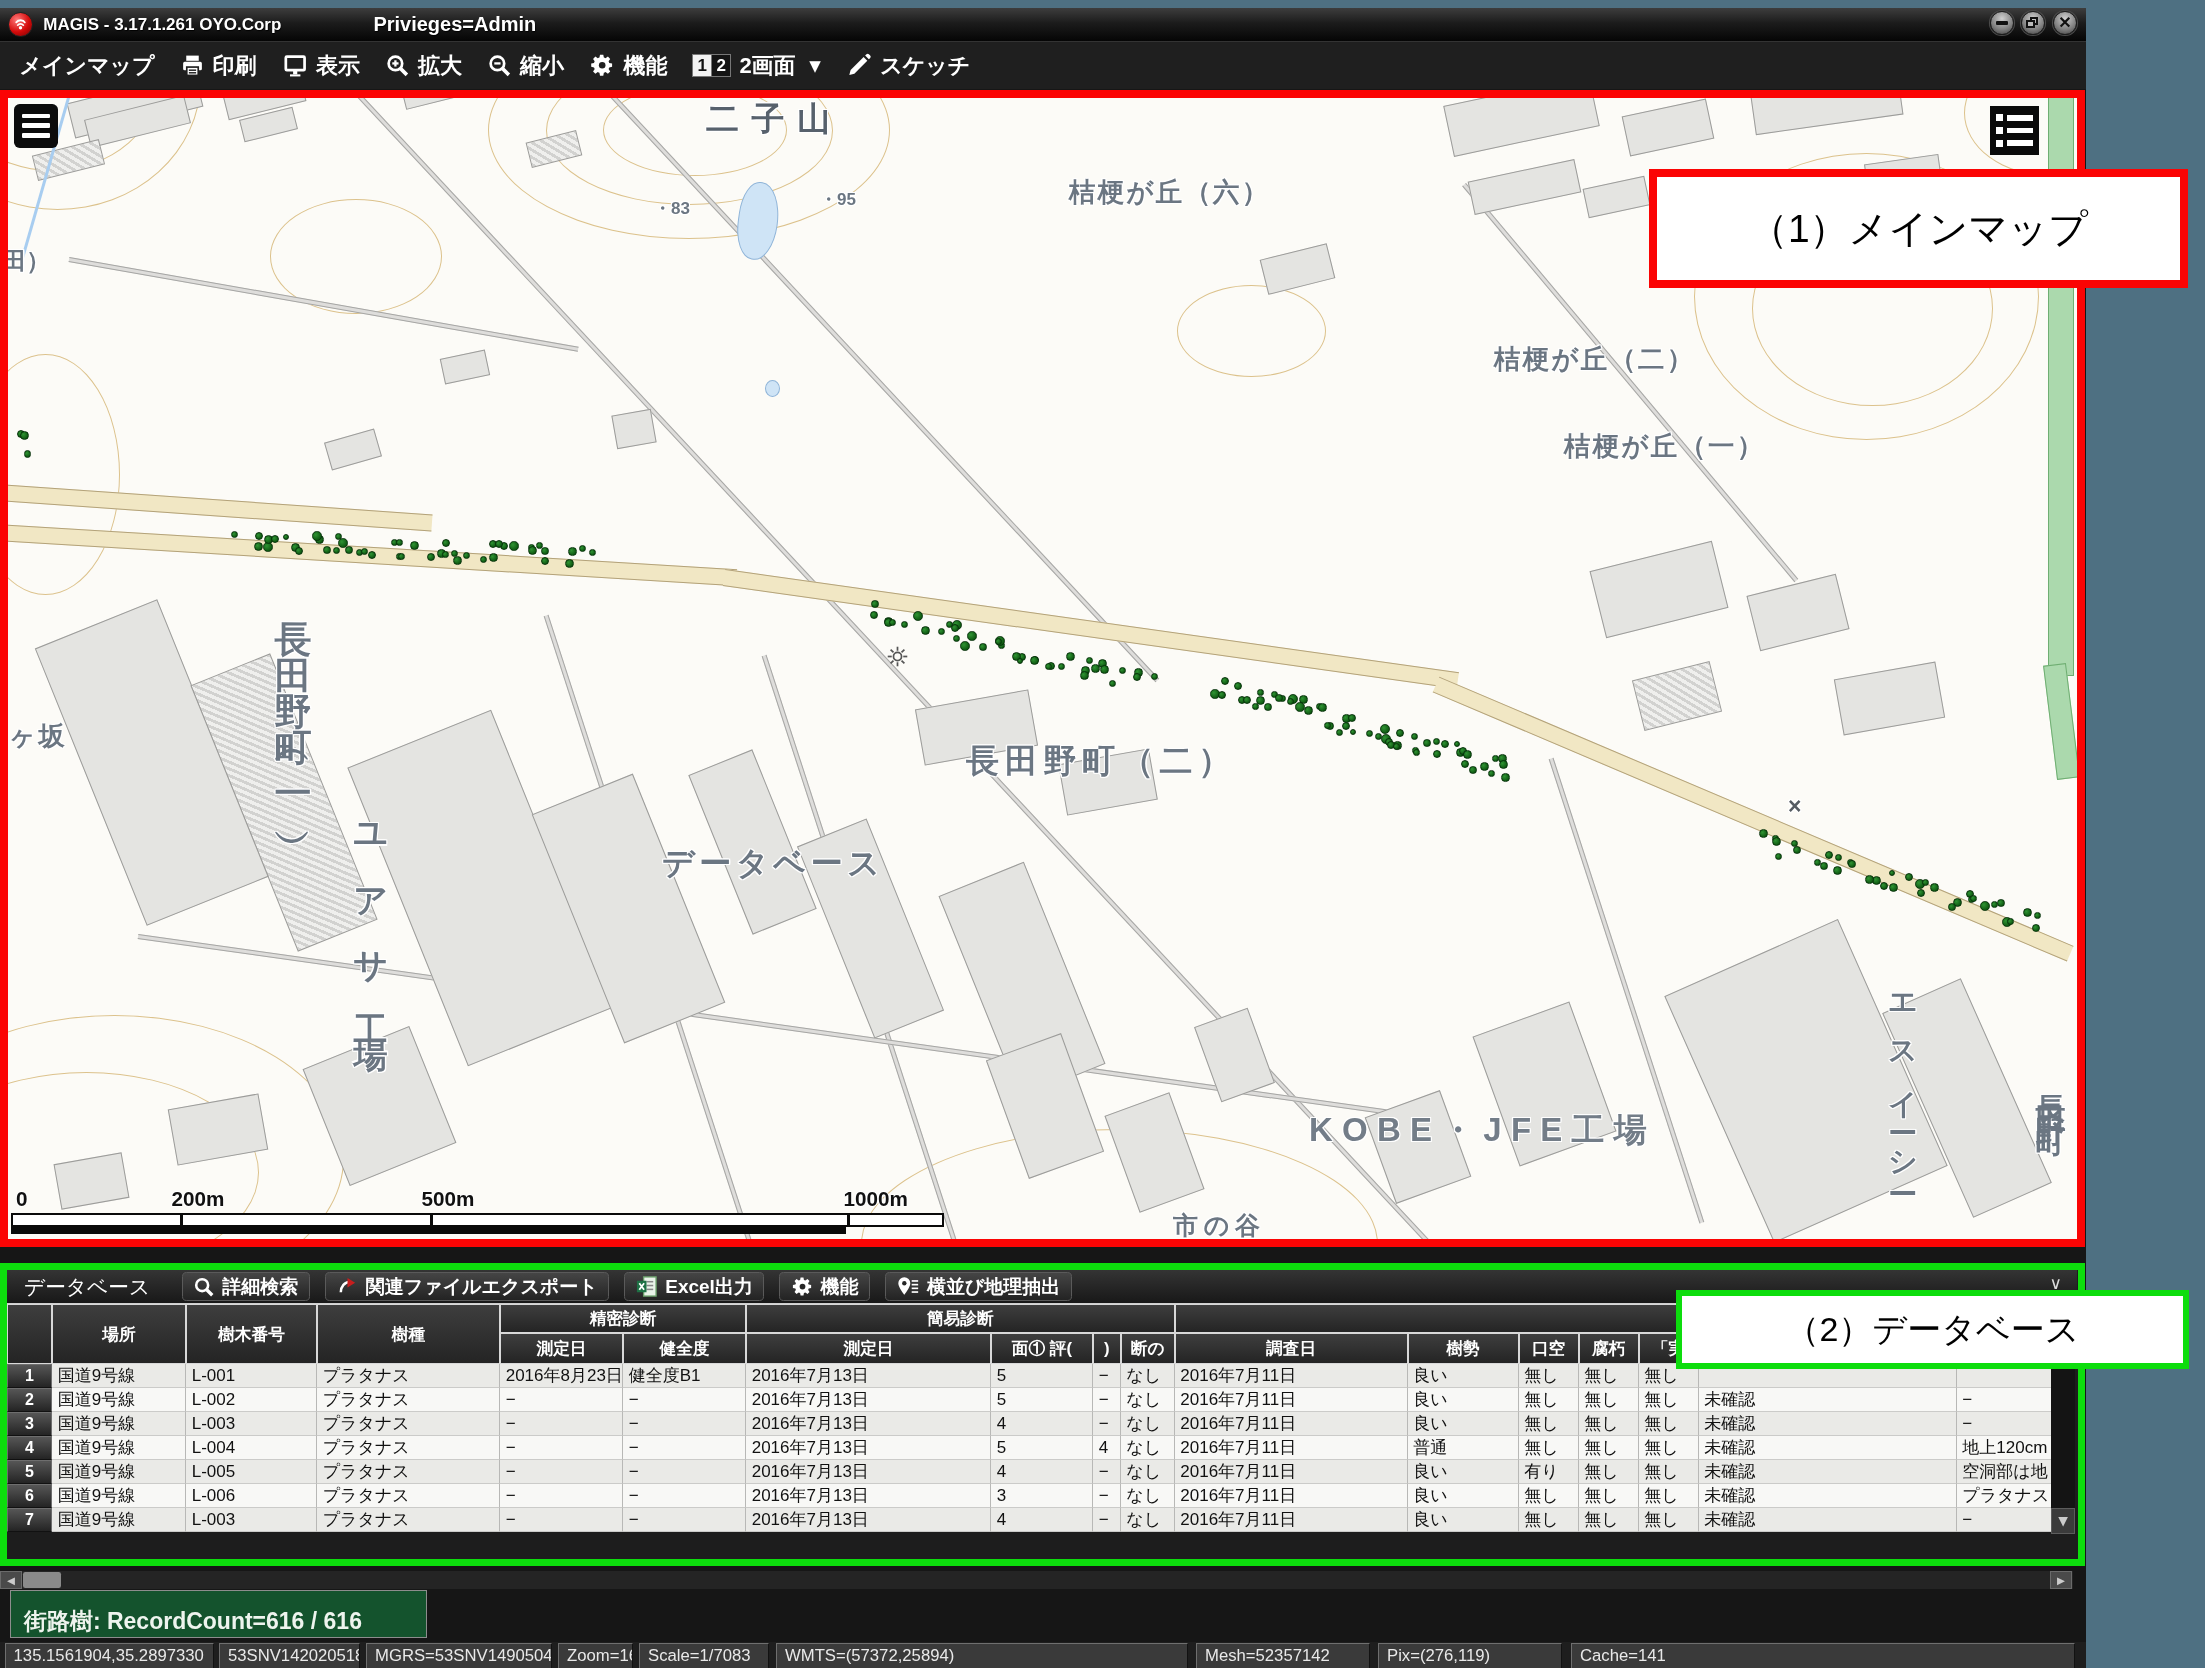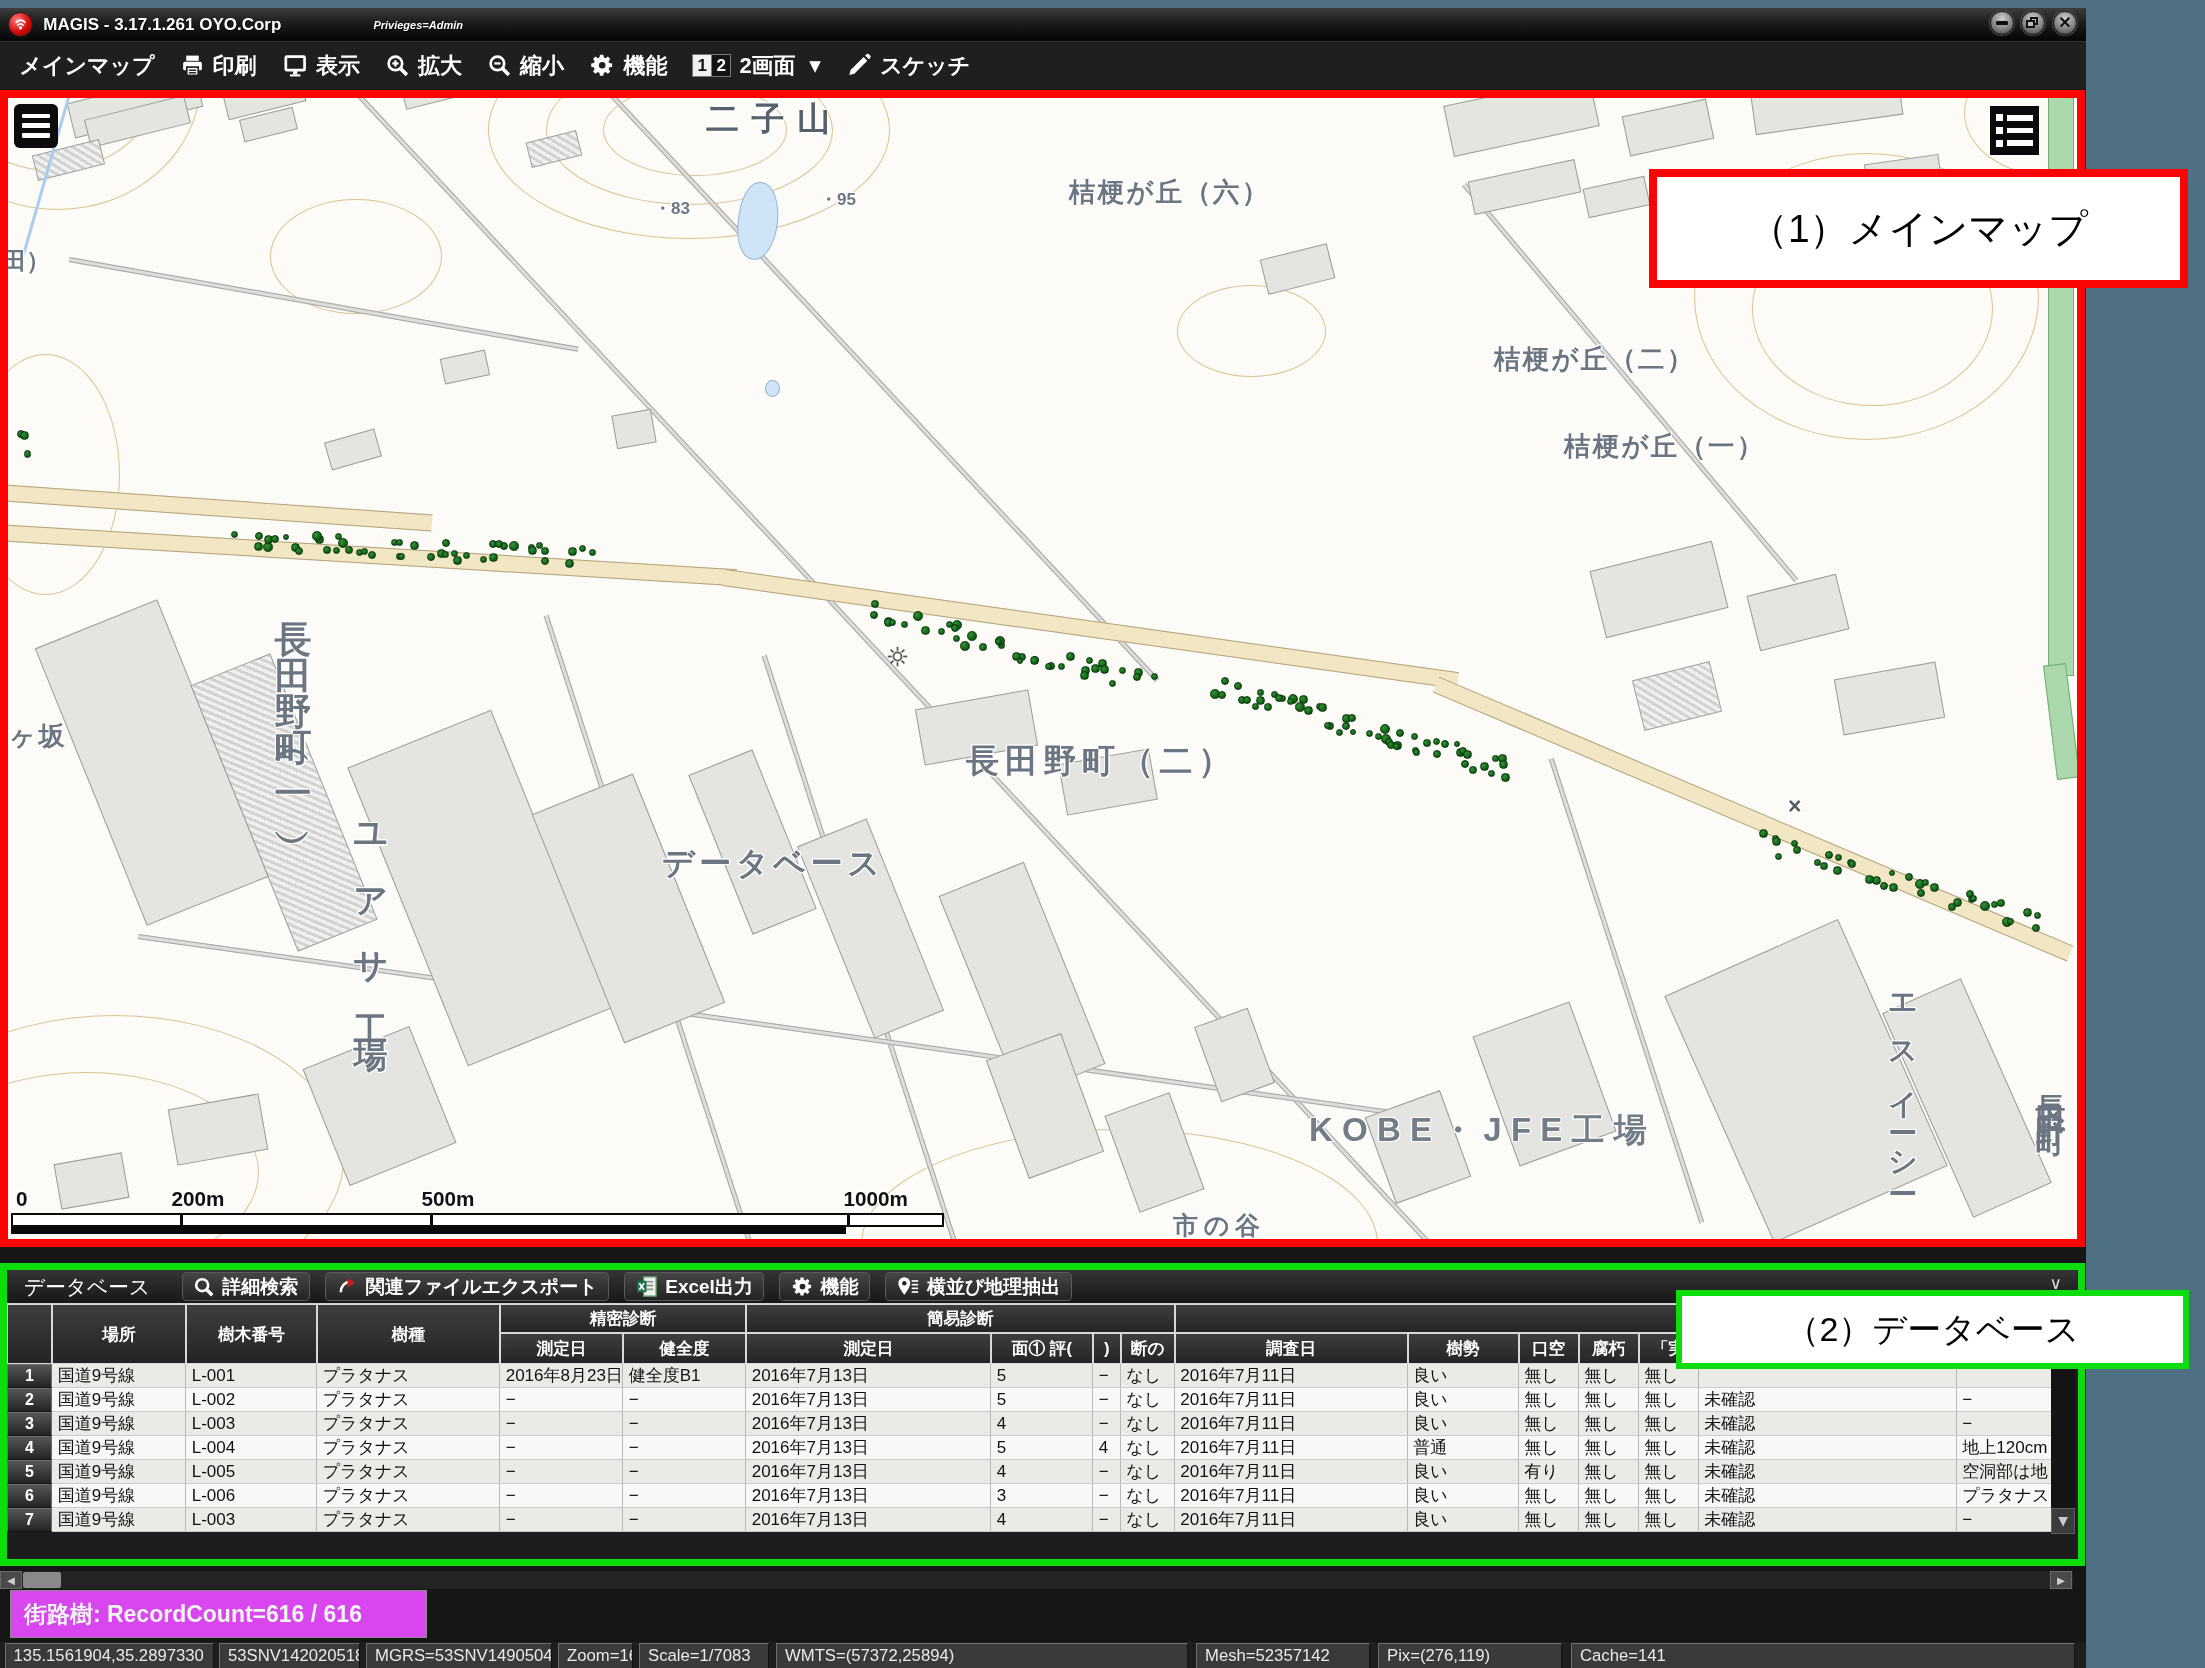--- a/index.html
+++ b/index.html
@@ -7,21 +7,21 @@
   body { background:#4e7082; font-family:"Liberation Sans", sans-serif; position:relative; }
   #app { position:absolute; left:0; top:8px; width:2086px; height:1668px; background:#161616; }
 
   
   #titlebar { position:absolute; left:0; top:0; width:2086px; height:33px;
     background:linear-gradient(#3d3d3d,#1c1c1c 45%,#050505); display:flex; align-items:center; }
   #logo { width:25px; height:25px; margin-left:8px; border-radius:50%;
     background:radial-gradient(circle at 35% 30%, #ff7a7a, #d40a0a 55%, #6e0202);
     border:1.1px solid #222; display:flex; align-items:center; justify-content:center; }
   #title-text { color:#fff; font-size:17px; font-weight:bold; margin-left:10.3px; text-shadow:0.6px 0.6px 1.1px #000; }
-  #priv-text { color:#fff; font-size:11px; font-weight:bold; margin-left:92px; text-shadow:0.6px 0.6px 1.1px #000;font-style:italic; }
+  #priv-text { color:#fff; font-size:20px; font-weight:bold; margin-left:92px; text-shadow:0.6px 0.6px 1.1px #000; }
   .winbtn { position:absolute; top:2.9px; width:24px; height:24px; border-radius:50%;
     background:radial-gradient(circle at 50% 30%, #cfcfcf, #7d7d7d 60%, #3a3a3a);
     border:1.7px solid #1d1d1d; box-shadow:0 0 0 1.1px #4a4a4a; display:flex; align-items:center; justify-content:center;
     color:#111; font-weight:bold; }
   #btn-min { left:1990px; } #btn-restore { left:2021px; } #btn-close { left:2053px; }
   #btn-min .bar { width:11.5px; height:3.4px; background:#111; border-radius:1.1px; }
   .sq { width:8.6px; height:7.5px; border:2.3px solid #111; position:absolute; }
   #btn-close .x { font-size:16px; font-weight:bold; line-height:1; }
 
   
@@ -90,22 +90,22 @@
     display:flex; align-items:center; justify-content:center; border:1.1px solid #6e6e6e; border-bottom-color:#111; }
   #db-vscroll { position:absolute; left:2044px; top:95px; width:24px; height:169px; background:#141414; }
   #db-vscroll .vbtn { position:absolute; bottom:0; left:0; width:24px; height:26.4px; background:#3b3b3b; border:1.1px solid #5c5c5c;
     color:#ccc; font-size:12.6px; display:flex; align-items:center; justify-content:center; font-family:"DejaVu Sans", sans-serif; }
 
   
   #hscroll { position:absolute; left:0; top:1563px; width:2073px; height:18.4px; background:#242424; }
   .hbtn { position:absolute; top:0; width:22px; height:18.4px; background:#4a4a4a; border:1.1px solid #6a6a6a;
     color:#ccc; font-size:10.3px; display:flex; align-items:center; justify-content:center; font-family:"DejaVu Sans", sans-serif; }
   #hthumb { position:absolute; left:23px; top:1.1px; width:38px; height:16px; background:#8a8a8a; border-radius:2.3px; }
-  #record-box { position:absolute; left:10.3px; top:1582px; width:417px; height:48px; background:#d946ef;
-    border:1.1px solid #8d8d8d; display:flex; align-items:center; padding-left:12.6px;
+  #record-box { position:absolute; left:10.3px; top:1582px; width:417px; height:48px; background:#14532d;
+    border:1.1px solid #8d8d8d; display:flex; align-items:flex-end; padding-left:12.6px;
     color:#eef4ee; font-size:23px; font-weight:bold; }
   #statusbar { position:absolute; left:0; top:1634px; width:2086px; height:30px; background:#1e1e1e; }
   .scell { position:absolute; top:1.1px; height:26.4px; background:#3a3a3a;
     border-top:1.1px solid #6f6f6f; border-left:1.1px solid #6f6f6f; border-right:1.1px solid #121212; border-bottom:1.1px solid #121212;
     color:#e9e9e9; font-size:16.7px; display:flex; align-items:center; padding-left:8px; white-space:nowrap; overflow:hidden; }
   #bottom-strip { position:absolute; left:0; top:1664px; width:2086px; height:4px; background:#156515; }
 </style>
 </head>
 <body>
 

